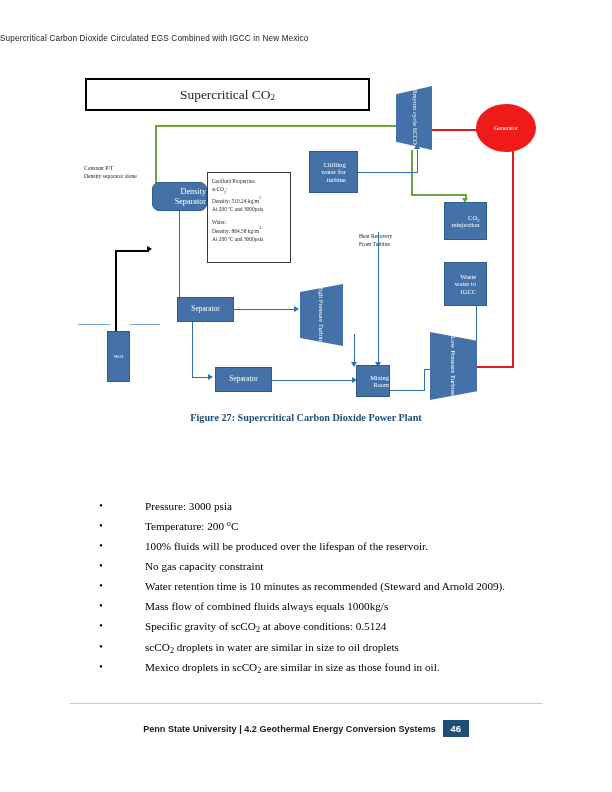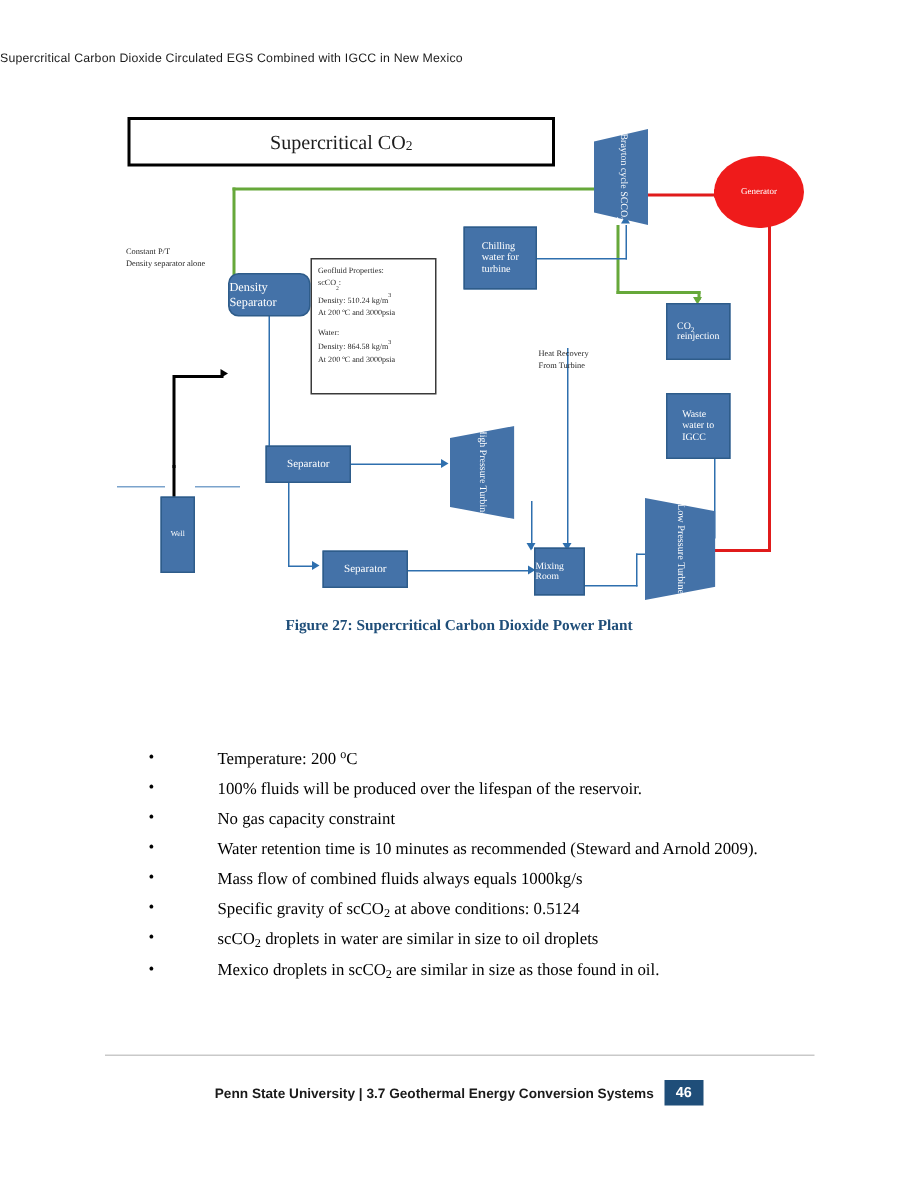--- a/index.html
+++ b/index.html
@@ -38,21 +38,21 @@
   .fig-title sub{font-size:9px;vertical-align:baseline;position:relative;top:2px;}
 
   
   .bx{
     position:absolute;
     background:#4472a8;
     border:1px solid #2e5c8a;
     color:#ffffff;
     font-family:"Liberation Serif", serif;
     display:flex;align-items:center;justify-content:center;
-    text-align:left;
+    text-align:right;
     line-height:1.12;
     box-sizing:border-box;
   }
   .bx.round{border-radius:7px;}
   .bx sub{font-size:.72em;vertical-align:baseline;position:relative;top:2px;}
 
   
   .turb{
     position:absolute;
     background:#4472a8;
@@ -313,29 +313,30 @@
         <div>IGCC</div>
       </div>
     </div>
 
   </div>
 
   <div class="caption">Figure 27: Supercritical Carbon Dioxide Power Plant</div>
 
 
   <ul class="bullets" id="bullet-list">
+      <li><span>Pressure:  3000 psia</span></li>
       <li><span>Temperature:  200 </span><sup class="sp">o</sup><span>C</span></li>
       <li><span>100% fluids will be produced over the lifespan of the reservoir.</span></li>
       <li><span>No gas capacity constraint</span></li>
       <li><span>Water retention time is 10 minutes as recommended (Steward and Arnold 2009).</span></li>
       <li><span>Mass flow of combined fluids always equals 1000kg/s</span></li>
       <li><span>Specific gravity of scCO</span><sub class="sb">2</sub><span> at above conditions:  0.5124</span></li>
       <li><span>scCO</span><sub class="sb">2</sub><span> droplets  in water are similar in size to oil droplets</span></li>
       <li><span>Mexico droplets in scCO</span><sub class="sb">2</sub><span> are similar in size as those found in oil.</span></li>
     </ul>
 
   <div class="foot-rule"></div>
   <div class="footer">
-    <div class="ftxt">Penn State University | 3.7 Geothermal Energy Conversion Systems</div>
+    <div class="ftxt">Penn State University | 4.2 Geothermal Energy Conversion Systems</div>
     <div class="pnum">46</div>
   </div>
 
 </div>
 
 </body></html>

